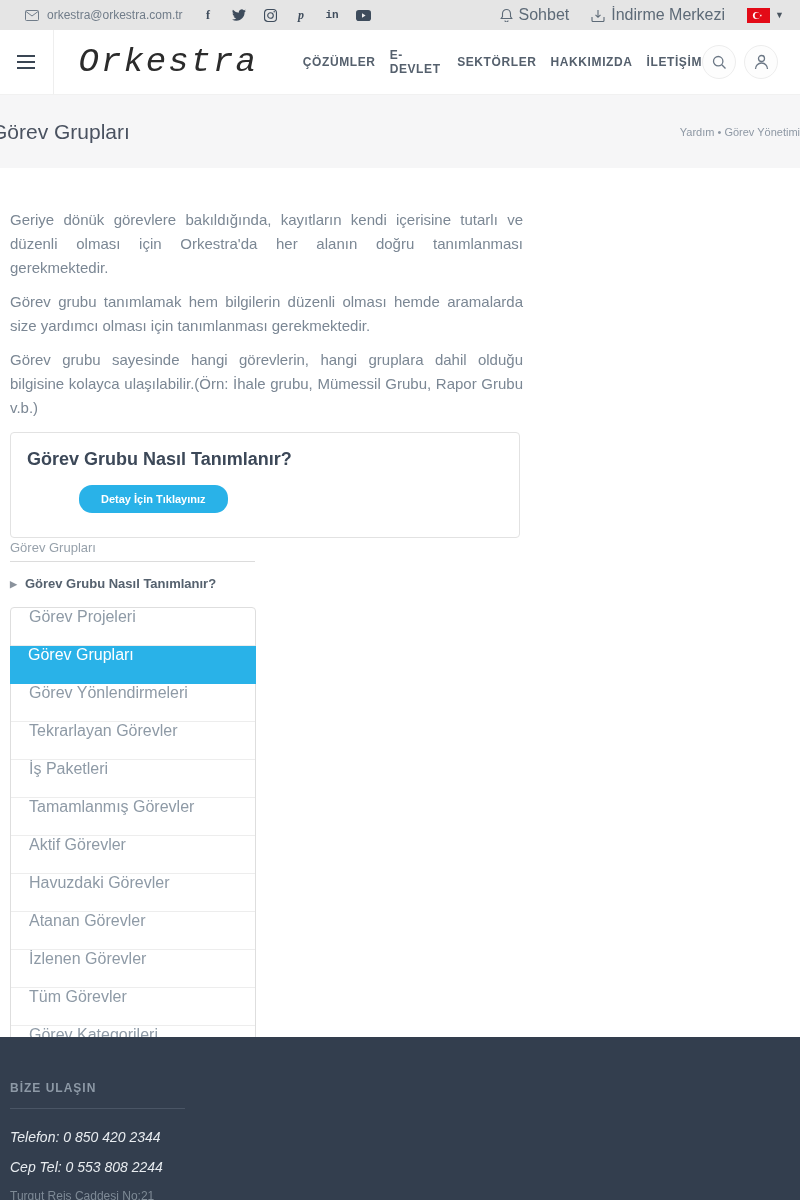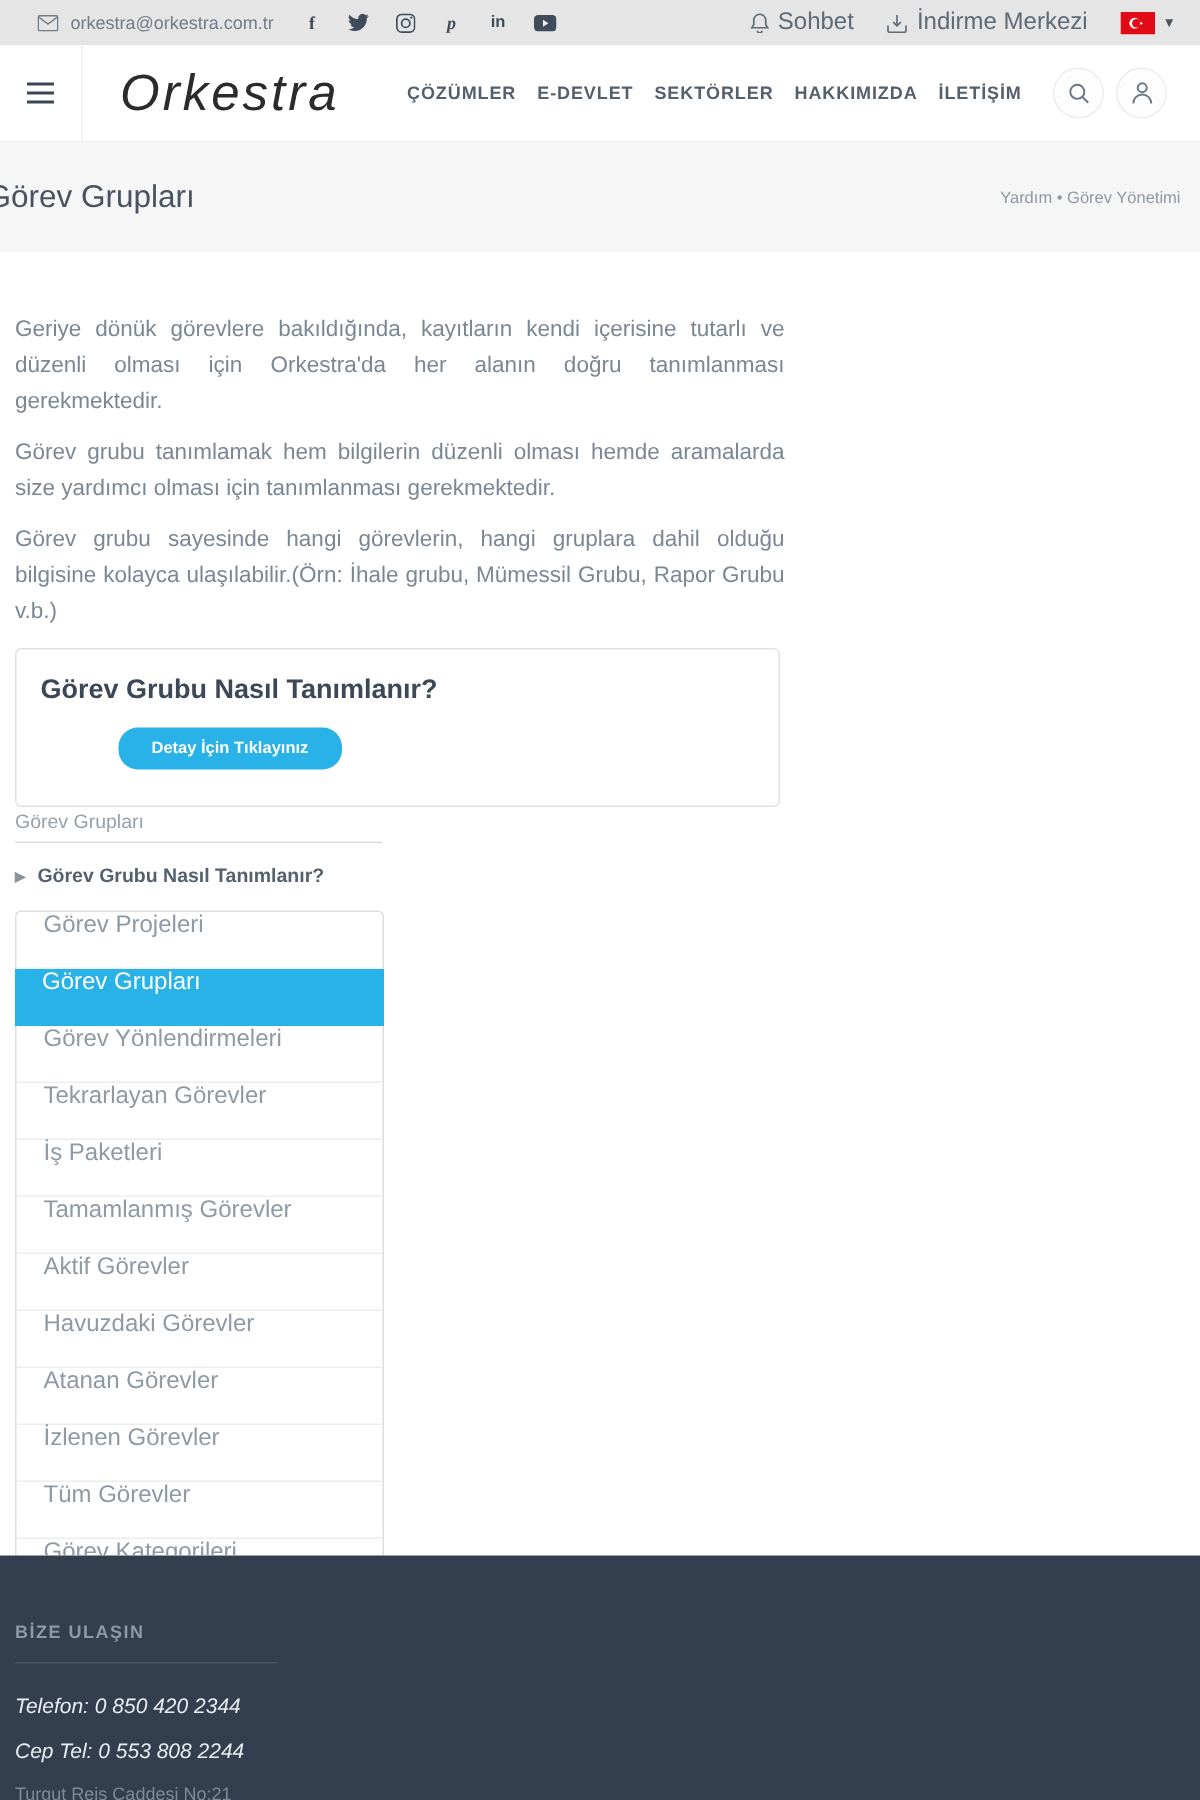--- a/index.html
+++ b/index.html
@@ -17,34 +17,34 @@
   .topbar .right .tb-item { display:flex; align-items:center; gap:6px; font-size:16px; }
   .flag-wrap { display:flex; align-items:center; gap:5px; }
   .caret { font-size:9px; color:#4a5560; }
 
   
   .header { height:65px; background:#fff; display:flex; align-items:center;
     border-bottom:1px solid #f1f1f1; }
   .hamburger { width:55px; height:100%; display:flex; flex-direction:column; gap:4px;
     align-items:center; justify-content:center; border-right:1px solid #eeeeee; cursor:pointer; }
   .hamburger span { display:block; width:18px; height:2px; background:#3a4654; }
-  .logo { font-family:Liberation Sans, sans-serif; font-style:italic; font-size:34px;
+  .logo { font-family:Liberation Mono, monospace; font-style:italic; font-size:34px;
     color:#2b2b2b; margin:0 45px 0 25px; letter-spacing:2px; }
   .nav { display:flex; align-items:center; gap:14px; }
   .nav-item { font-size:12px; font-weight:bold; letter-spacing:0.6px; color:#55606d; cursor:pointer; }
   .hdr-circles { margin-left:auto; display:flex; gap:8px; margin-right:22px; }
   .circle-btn { width:34px; height:34px; border-radius:50%; border:1px solid #ededed;
     background:#fdfdfd; display:flex; align-items:center; justify-content:center;
     color:#6b7785; cursor:pointer; }
 
   
   .band { height:73px; background:#f6f6f7; display:flex; align-items:center; }
   .band h1 { font-size:21px; font-weight:normal; color:#4a5260; margin-left:-9px;
     white-space:nowrap; }
-  .breadcrumb { margin-left:auto; margin-right:13px; font-size:11px; color:#8e98a4; }
+  .breadcrumb { margin-left:auto; font-size:11px; color:#8e98a4; }
 
   
   .content { height:869px; overflow:hidden; padding:40px 0 0 10px; }
   .content p { width:513px; font-size:15px; line-height:24px; color:#7b8794;
     text-align:justify; margin-bottom:10px; }
   .detail-box { width:510px; border:1px solid #e2e2e2; border-radius:4px;
     margin-top:12px; padding:16px 16px 12px 16px; }
   .detail-box h2 { font-size:18px; color:#3c4858; font-weight:bold; }
   .detail-btn { margin:15px 0 12px 52px; display:inline-block; background:#29b2e8;
     color:#fff; font-size:11px; font-weight:bold; border:none; border-radius:13px;
@@ -94,21 +94,21 @@
       </svg>
     </span>
     <span class="social-icon">
       <svg width="13" height="13" viewBox="0 0 14 14" fill="none" stroke="#3e4c5c" stroke-width="1.2">
         <rect x="0.6" y="0.6" width="12.8" height="12.8" rx="3.5"></rect>
         <circle cx="7" cy="7" r="3"></circle>
         <circle cx="11" cy="3" r="0.8" fill="#3e4c5c" stroke="none"></circle>
       </svg>
     </span>
     <span class="social-icon" style="font-family:'Liberation Serif',serif; font-style:italic;">p</span>
-    <span class="social-icon" style="font-size:11px;">in</span>
+    <span class="social-icon" style="font-size:11px;font-family:Liberation Mono, monospace;">in</span>
     <span class="social-icon">
       <svg width="15" height="11" viewBox="0 0 15 11">
         <rect x="0" y="0" width="15" height="11" rx="2.8" fill="#3e4c5c"></rect>
         <path d="M6 3.2 L9.6 5.5 L6 7.8 Z" fill="#f0f0f1"></path>
       </svg>
     </span>
   </div>
   <div class="right">
     <span class="tb-item">
       <span>

